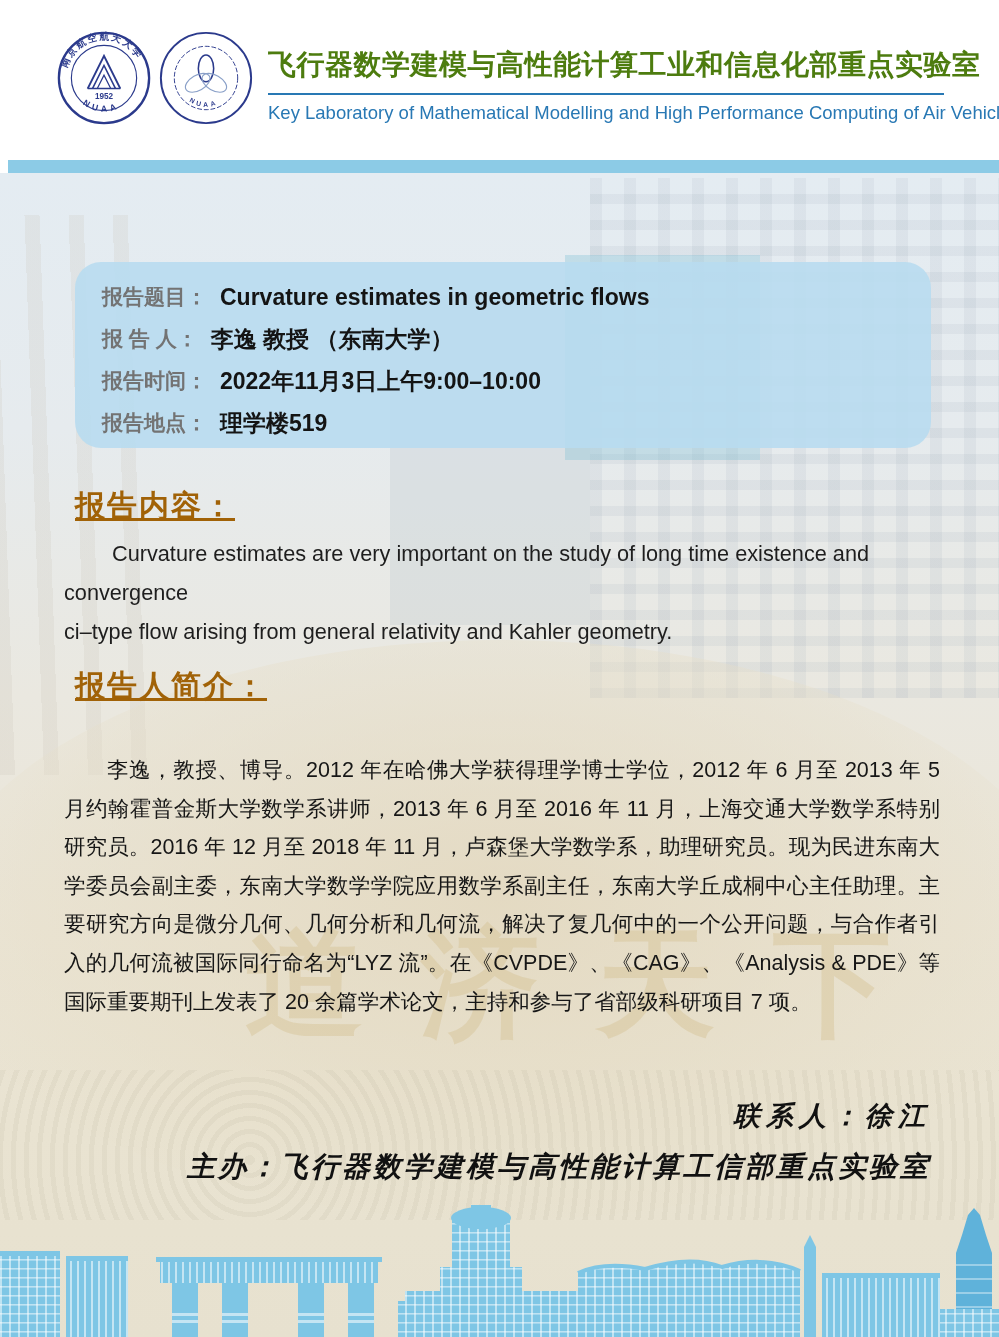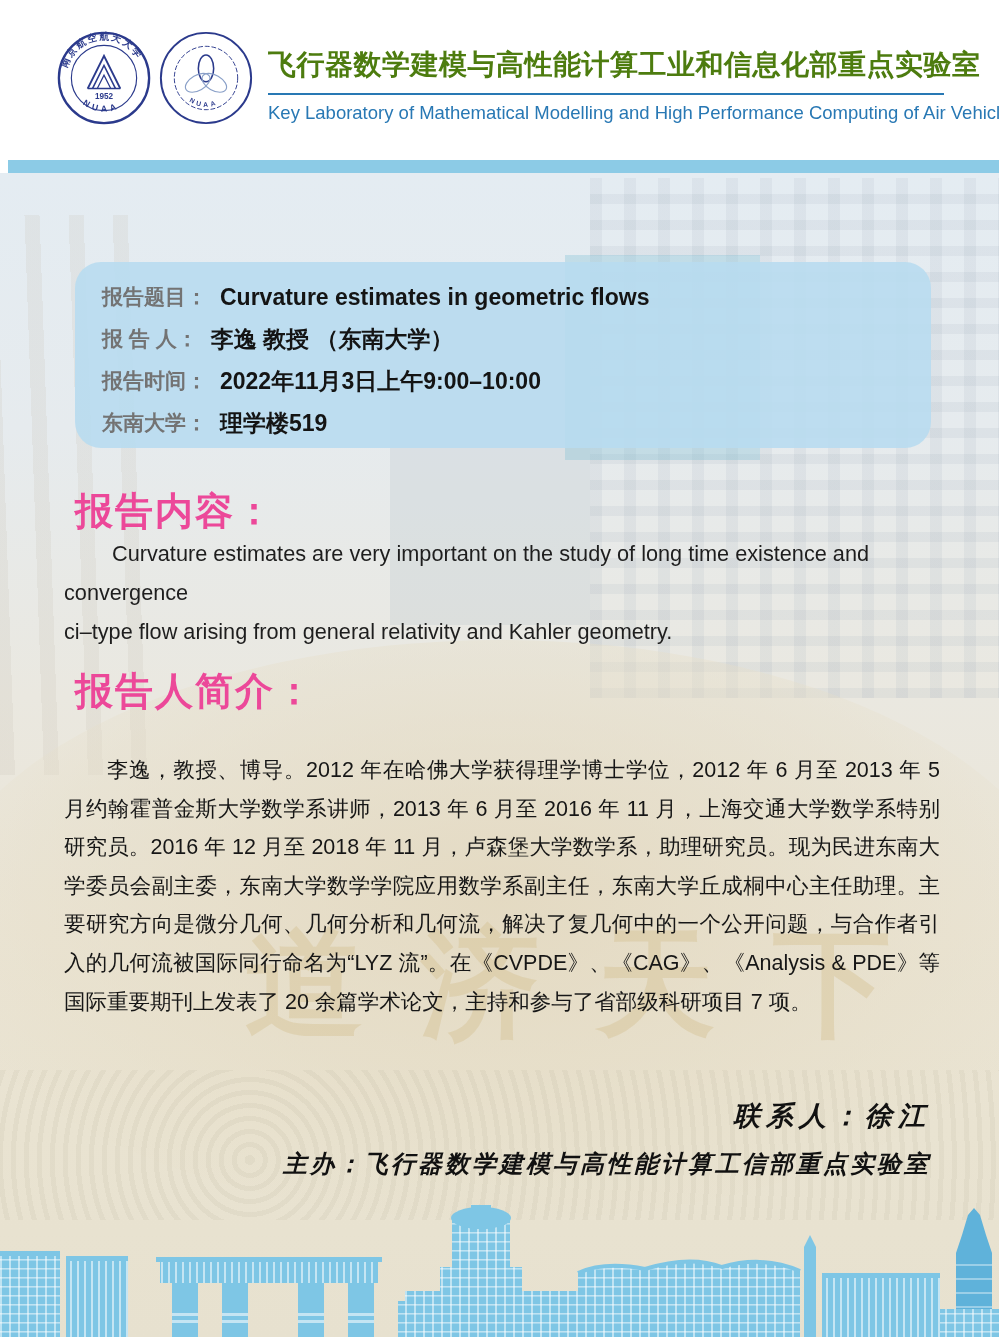--- a/index.html
+++ b/index.html
@@ -46,34 +46,34 @@
 
   
   .info-box{position:absolute;left:75px;top:262px;width:856px;height:186px;z-index:2;
      background:rgba(184,220,239,0.90);border-radius:26px;padding:0;box-sizing:border-box;}
   .info-row{margin:0 0 0 27px;height:42px;display:flex;align-items:center;}
   .info-row:first-child{margin-top:14px;}
   .info-label{font-size:21px;font-weight:bold;color:#737373;white-space:pre;}
   .info-value{font-size:23px;font-weight:bold;color:#141414;margin-left:13px;white-space:pre;}
 
   
-  .sec-heading{position:absolute;left:75px;z-index:2;font-size:38px;font-weight:bold;color:#ec4899;letter-spacing:2px;}
+  .sec-heading{position:absolute;left:75px;z-index:2;font-size:30px;font-weight:bold;color:#a16207;letter-spacing:2px;text-decoration:underline;}
   .h-content{top:486px;}
   .h-bio{top:666px;}
   .abstract{position:absolute;left:64px;top:534px;width:874px;z-index:2;
      font-size:21.7px;line-height:39px;color:#1e1e1e;font-weight:500;}
   .abstract .ln0{text-indent:48px;}
   .bio-text{position:absolute;left:64px;top:751px;width:876px;z-index:2;
      font-size:21.5px;line-height:38.6px;color:#161616;text-align:justify;text-indent:2em;font-weight:500;}
 
   
   .footer{position:absolute;right:68px;top:1098px;z-index:2;text-align:right;
      font-family:"DejaVu Serif",serif;font-style:italic;font-weight:bold;color:#111;}
   .footer .contact{font-size:27px;letter-spacing:6px;margin-bottom:14px;}
-  .footer .organizer{font-size:24px;letter-spacing:3px;}
+  .footer .organizer{font-size:28px;letter-spacing:3px;}
 
   
   .skyline{position:absolute;left:0;bottom:0;width:999px;height:132px;z-index:2;}
 </style>
 </head>
 <body>
 
 <div class="page">
 
   <div class="body-bg"></div>
@@ -135,21 +135,21 @@
     </div>
     <div class="info-row">
       <span class="info-label">报 告 人：</span>
       <span class="info-value">李逸 教授 （东南大学）</span>
     </div>
     <div class="info-row">
       <span class="info-label">报告时间：</span>
       <span class="info-value">2022年11月3日上午9:00–10:00</span>
     </div>
     <div class="info-row">
-      <span class="info-label">东南大学：</span>
+      <span class="info-label">报告地点：</span>
       <span class="info-value">理学楼519</span>
     </div>
   </div>
 
   <div class="sec-heading h-content">报告内容：</div>
   <div class="abstract">
     <div class="ln0">Curvature estimates are very important on the study of long time existence and convergence</div>
     <div>ci–type flow arising from general relativity and Kahler geometry.</div>
   </div>
 

